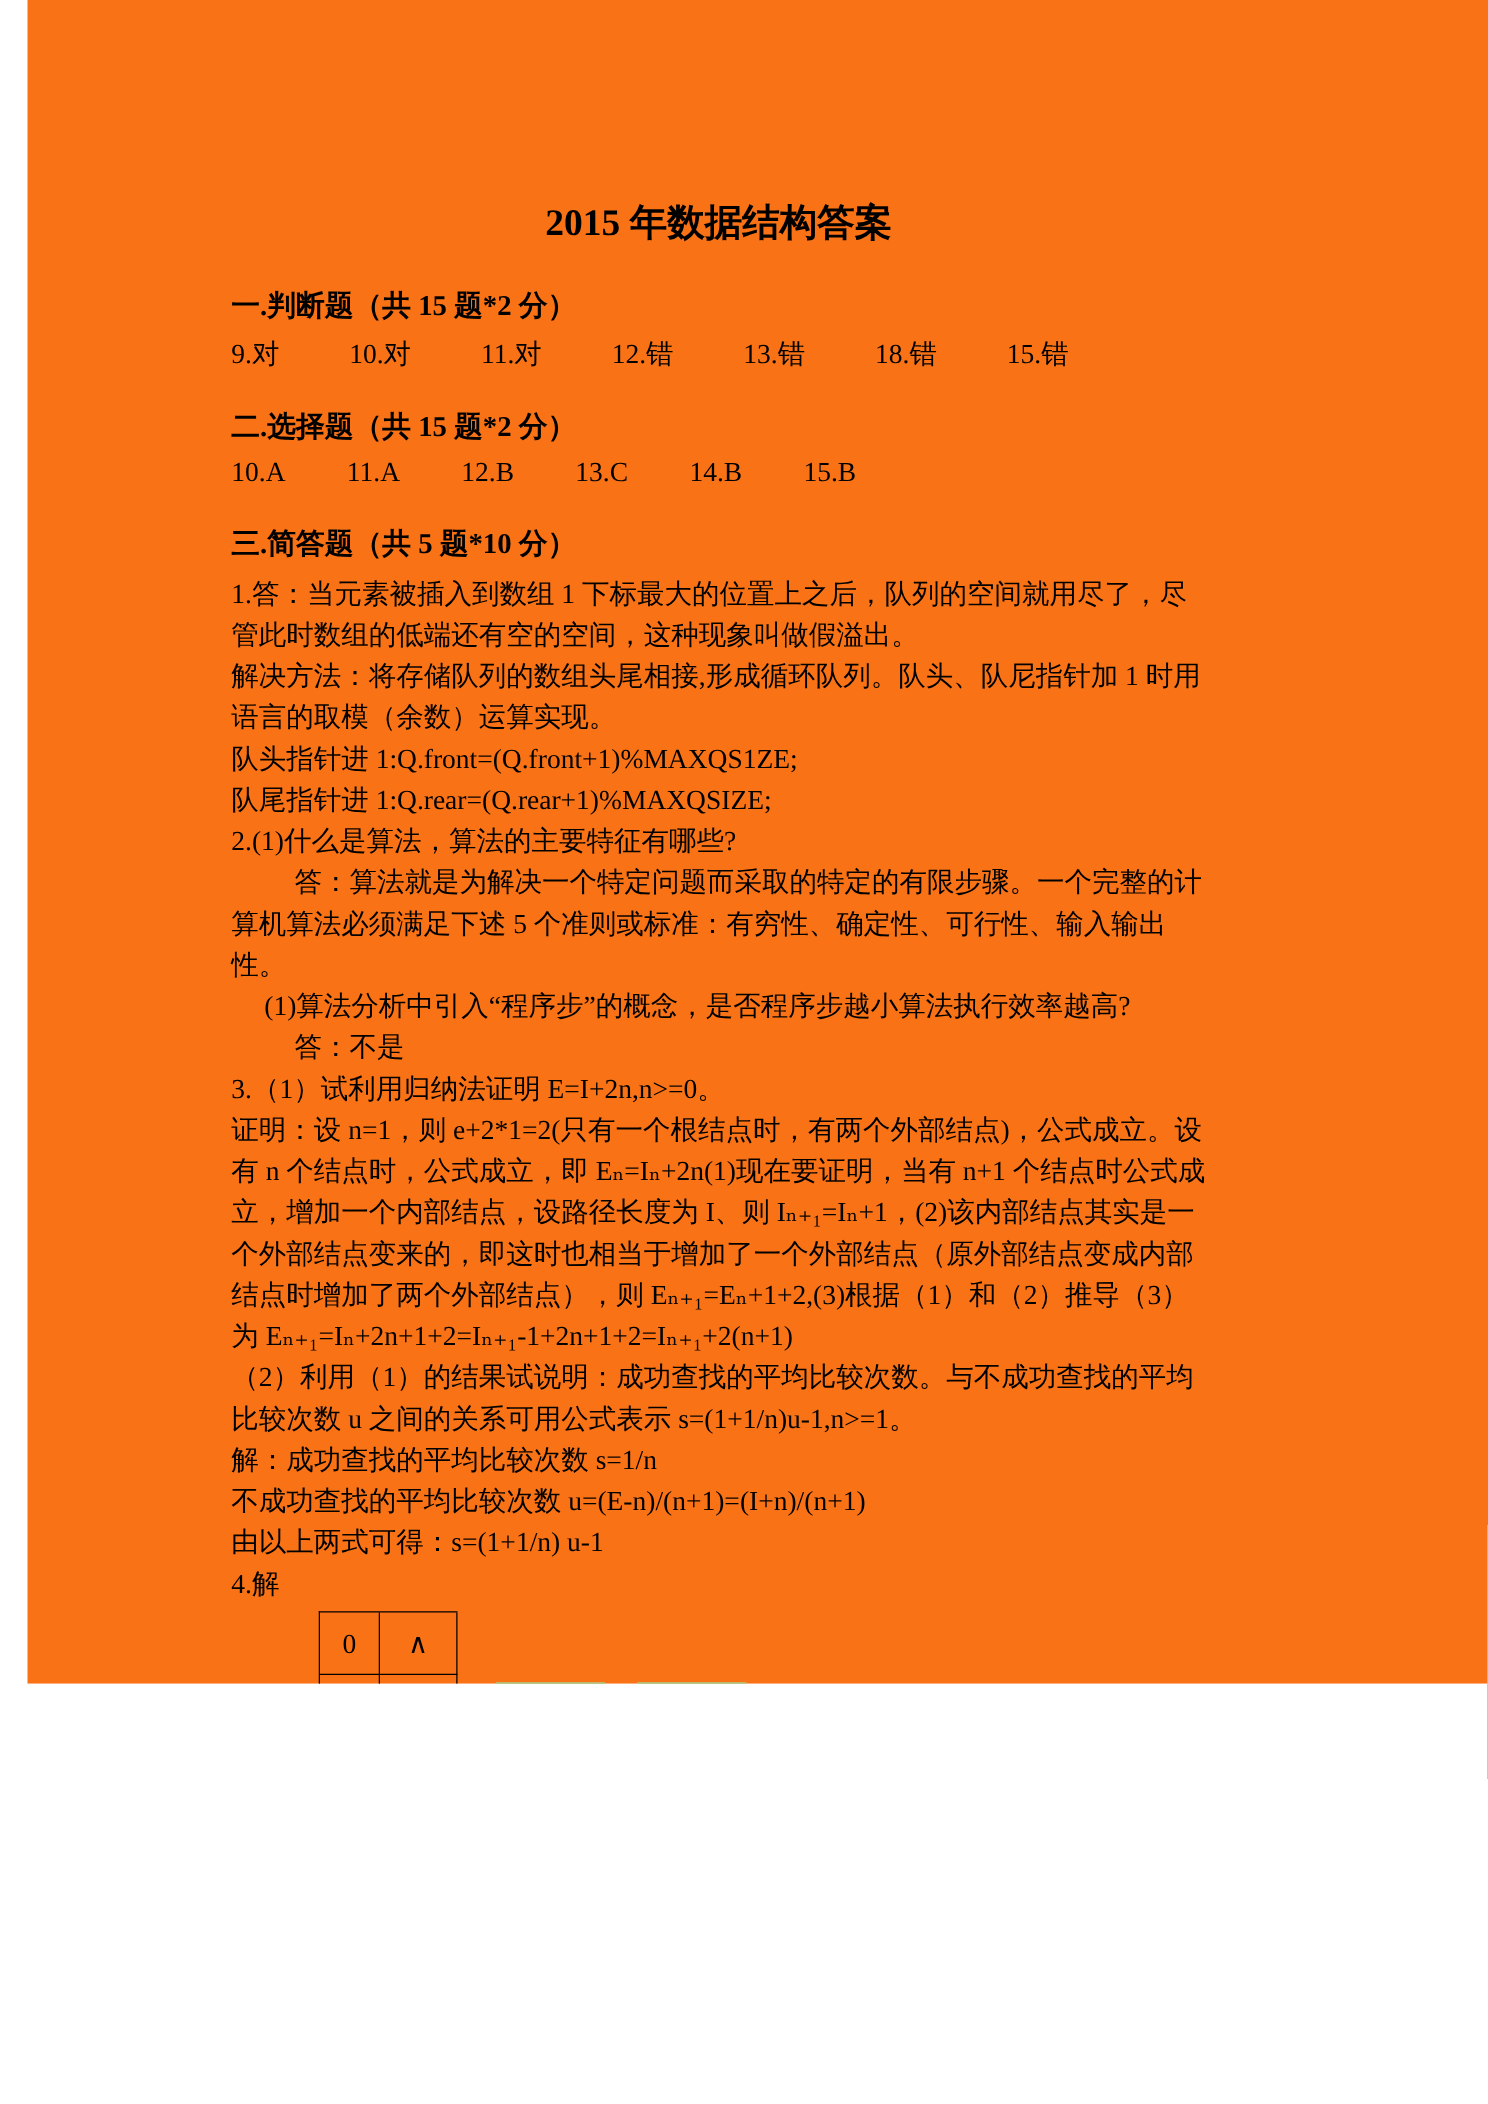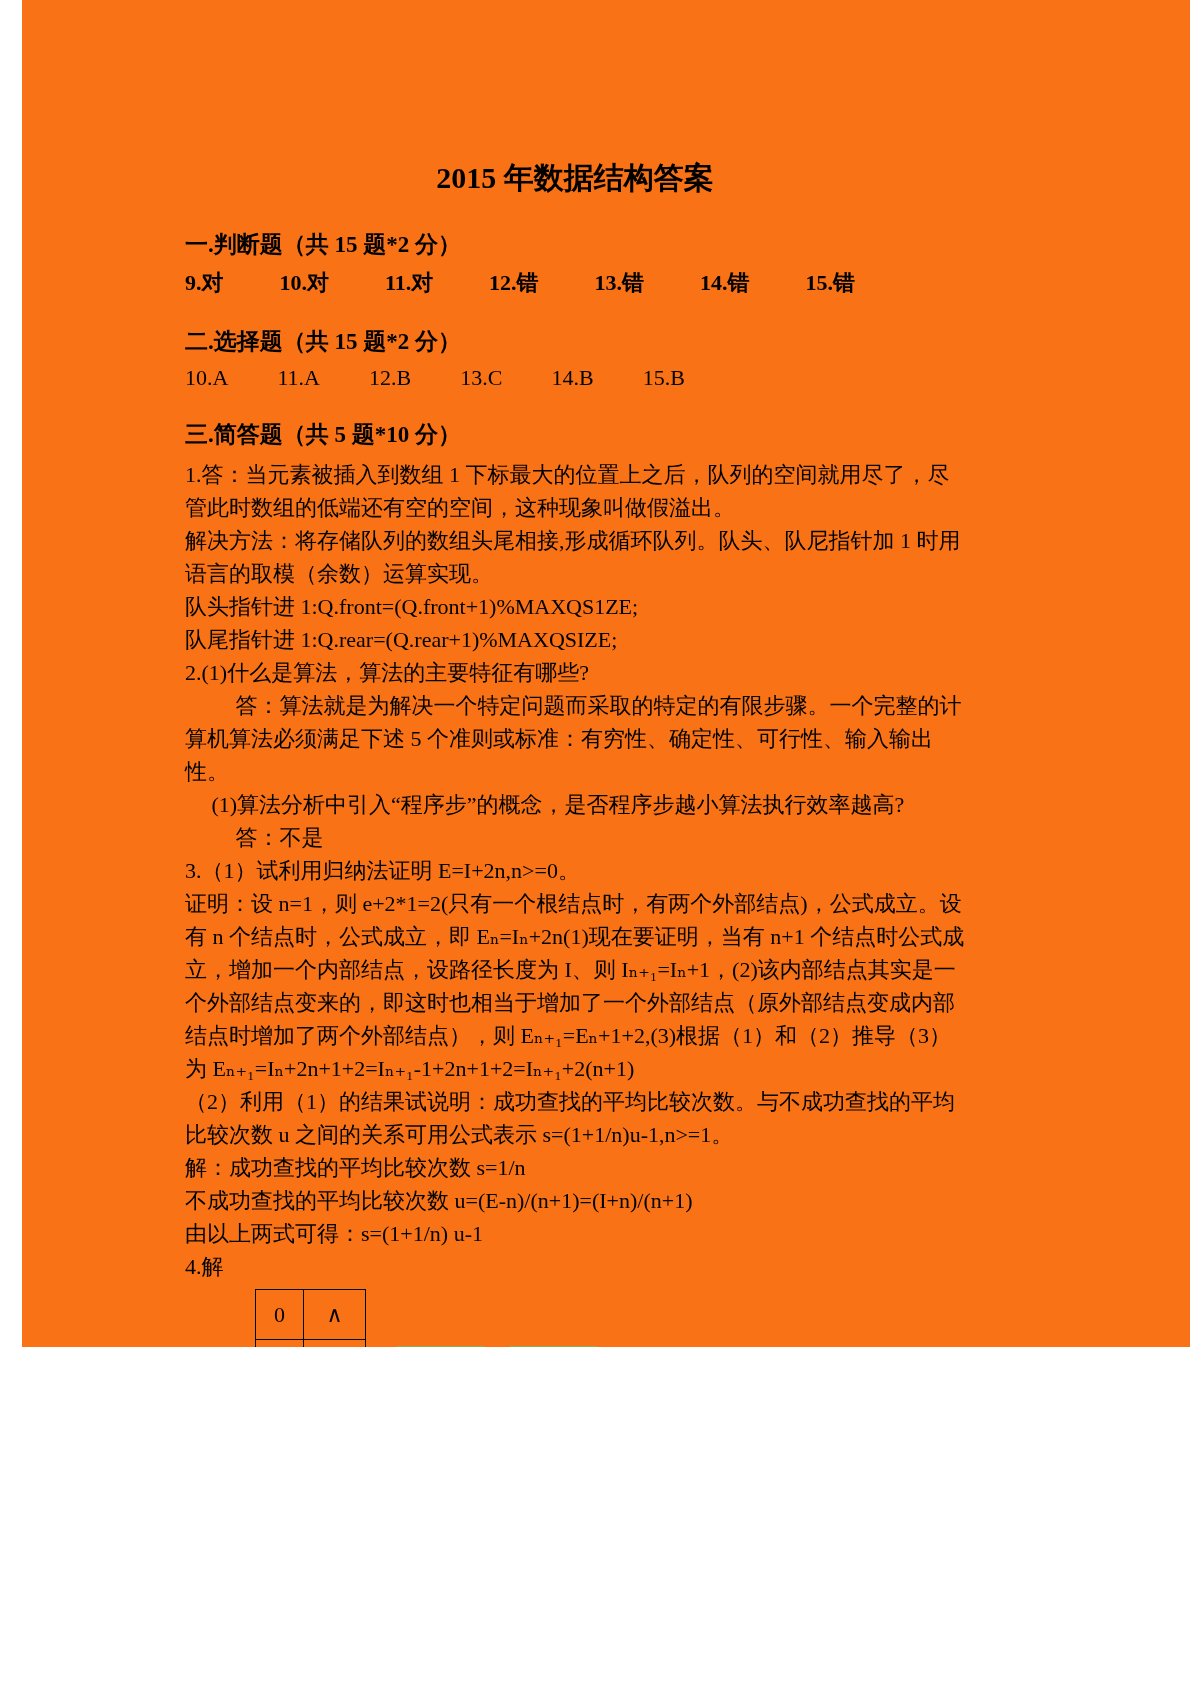--- a/index.html
+++ b/index.html
@@ -34,21 +34,21 @@
   }
   .ans-row {
     display: flex;
     justify-content: space-between;
     font-size: 22px;
     margin-bottom: 8px;
     white-space: nowrap;
   }
   .ans-row span { display: inline-block; }
   .w760 { width: 760px; }
-  .w670 { width: 670px; font-weight: bold; }
+  .w670 { width: 670px; }
   .w630 { width: 630px; }
   .w500 { width: 500px; }
   .para {
     font-size: 22px;
     line-height: 1.5;
     margin: 0;
     word-break: break-all;
   }
   .ind1 { text-indent: 1.2em; }
   .ind2 { text-indent: 2.3em; }
@@ -128,21 +128,21 @@
     <h1 class="doc-title">2015 年数据结构答案</h1>
 
     <div class="section first">
       <h2 class="sec-heading">一.判断题（共 15 题*2 分）</h2>
       <div class="ans-row w670">
         <span>9.对</span>
         <span>10.对</span>
         <span>11.对</span>
         <span>12.错</span>
         <span>13.错</span>
-        <span>14.错</span>
+        <span>18.错</span>
         <span>15.错</span>
       </div>
     </div>
 
     <div class="section">
       <h2 class="sec-heading">二.选择题（共 15 题*2 分）</h2>
       <div class="ans-row w500">
         <span>10.A</span>
         <span>11.A</span>
         <span>12.B</span>

